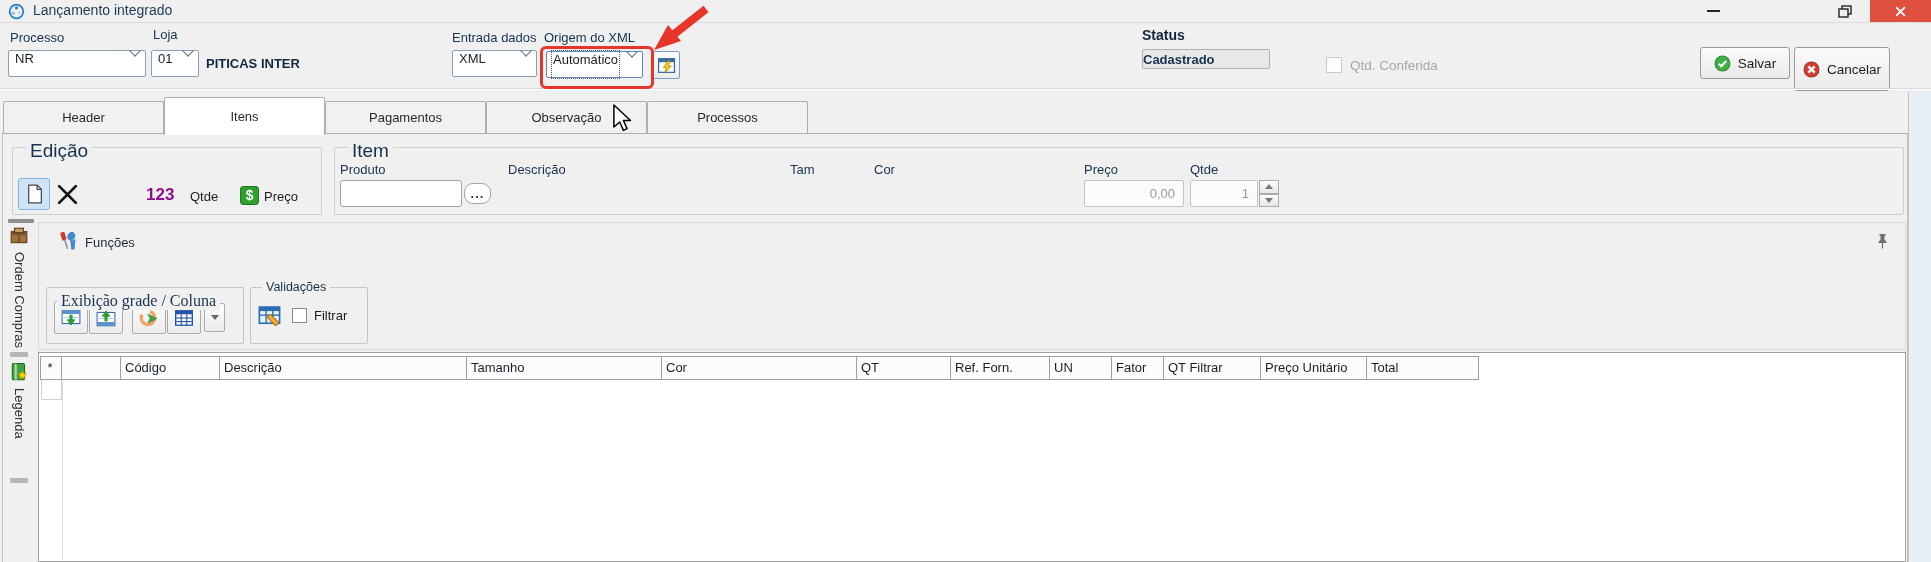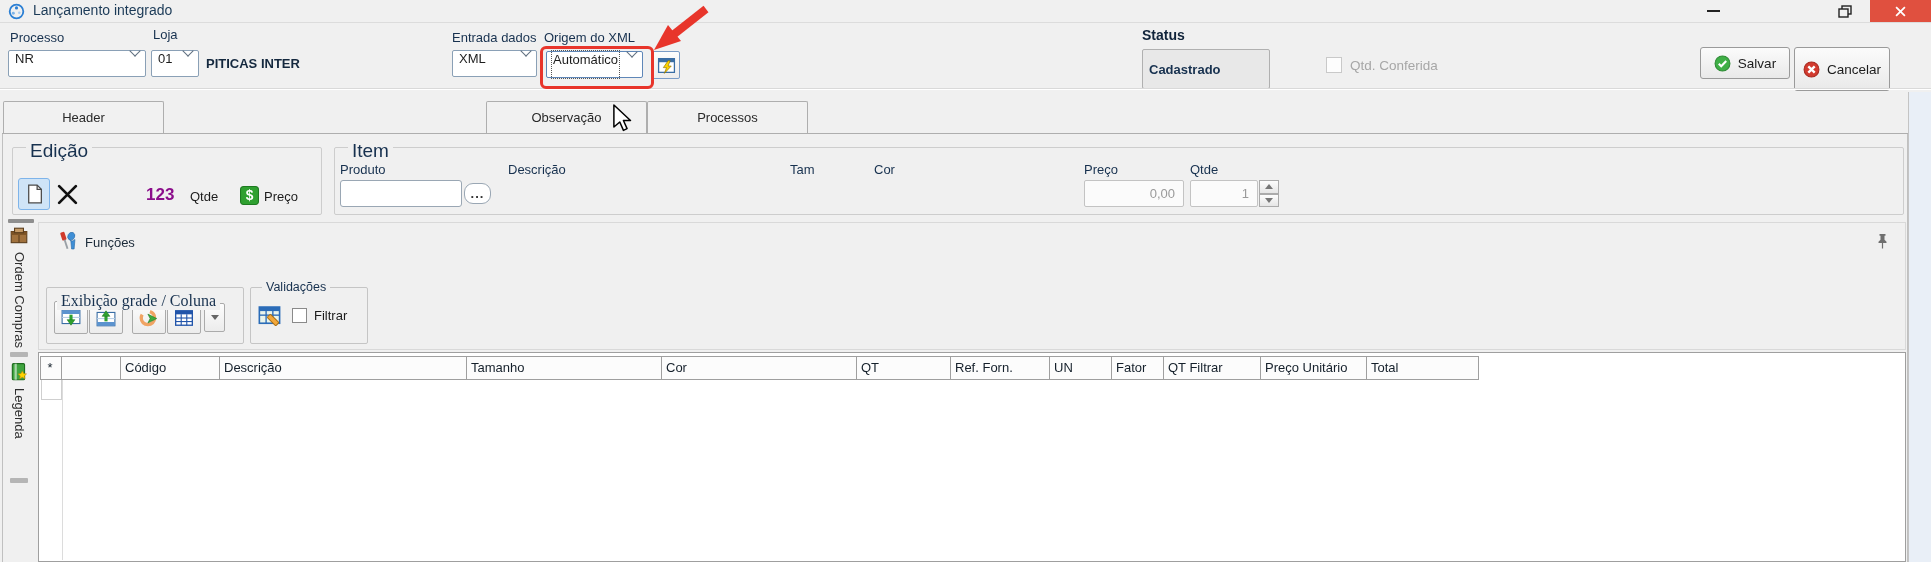--- a/index.html
+++ b/index.html
@@ -104,21 +104,21 @@
 
   <div class="tbtn" style="left:652px;top:51px;width:28px;height:28px;border-color:#7a9cc6;">
     <svg width="19" height="19" viewBox="0 0 18 18">
       <rect x="1.5" y="2.5" width="15" height="13" fill="#fff" stroke="#3a6ea5" stroke-width="1.2"></rect>
       <rect x="1.5" y="2.5" width="15" height="3.4" fill="#3a6ea5"></rect>
       <polygon points="10.5,4.5 6,11 9,11 7,16.5 13.5,9.5 10.5,9.5 12.5,4.5" fill="#ffd400" stroke="#8a6d00" stroke-width="0.6"></polygon>
     </svg>
   </div>
 
   <span class="lb lb-b" style="left:1142px;top:27px;font-size:14px;">Status</span>
-  <div class="field" style="left:1142px;top:49px;width:128px;height:40px;background:#e8e8e8;border-color:#b0b0b0;padding-left:6px;">
+  <div class="field" style="left:1142px;top:49px;width:128px;height:20px;background:#e8e8e8;border-color:#b0b0b0;">
     <span style="font-weight:bold;color:#17314f;">Cadastrado</span>
   </div>
   <div class="abs" style="left:1326px;top:57px;width:16px;height:16px;background:#fdfdfd;border:1px solid #c9c9c9;box-sizing:border-box;"></div>
   <span class="lb" style="left:1350px;top:58px;color:#a6a6a6;font-size:13.5px;">Qtd. Conferida</span>
 
   <div class="wbtn" style="left:1700px;top:47px;width:90px;height:32px;">
     <svg width="17" height="17" viewBox="0 0 16 16">
       <circle cx="8" cy="8" r="7" fill="#3faf46" stroke="#2e8b35"></circle>
       <path d="M4.5 8.3 l2.3 2.3 L11.5 5.7" stroke="#fff" stroke-width="2" fill="none"></path>
     </svg>
@@ -133,20 +133,26 @@
   </div>
 
   <div class="abs" style="left:0;top:88px;width:1931px;height:1px;background:#d9d9d9;"></div>
   <div class="abs" style="left:0;top:89px;width:1931px;height:1px;background:#ffffff;"></div>
 
   <div class="abs" style="left:1908px;top:92px;width:23px;height:470px;background:#e9eff7;border-left:1px solid #c4c4c4;"></div>
 
   <div class="abs" style="left:2px;top:133px;width:1906px;height:1px;background:#aeaeae;z-index:1;"></div>
   <div class="tab" style="left:3px;width:161px;">
       <span>Header</span>
+    </div>
+  <div class="tab active" style="left:164px;width:161px;">
+      <span>Itens</span>
+    </div>
+  <div class="tab" style="left:325px;width:161px;">
+      <span>Pagamentos</span>
     </div>
   <div class="tab" style="left:486px;width:161px;">
       <span>Observação</span>
     </div>
   <div class="tab" style="left:647px;width:161px;">
       <span>Processos</span>
     </div>
 
   <div class="abs" style="left:2px;top:134px;width:1906px;height:428px;background:#f0f0f0;border-left:1px solid #c0c0c0;border-right:1px solid #c0c0c0;box-sizing:border-box;"></div>
 

